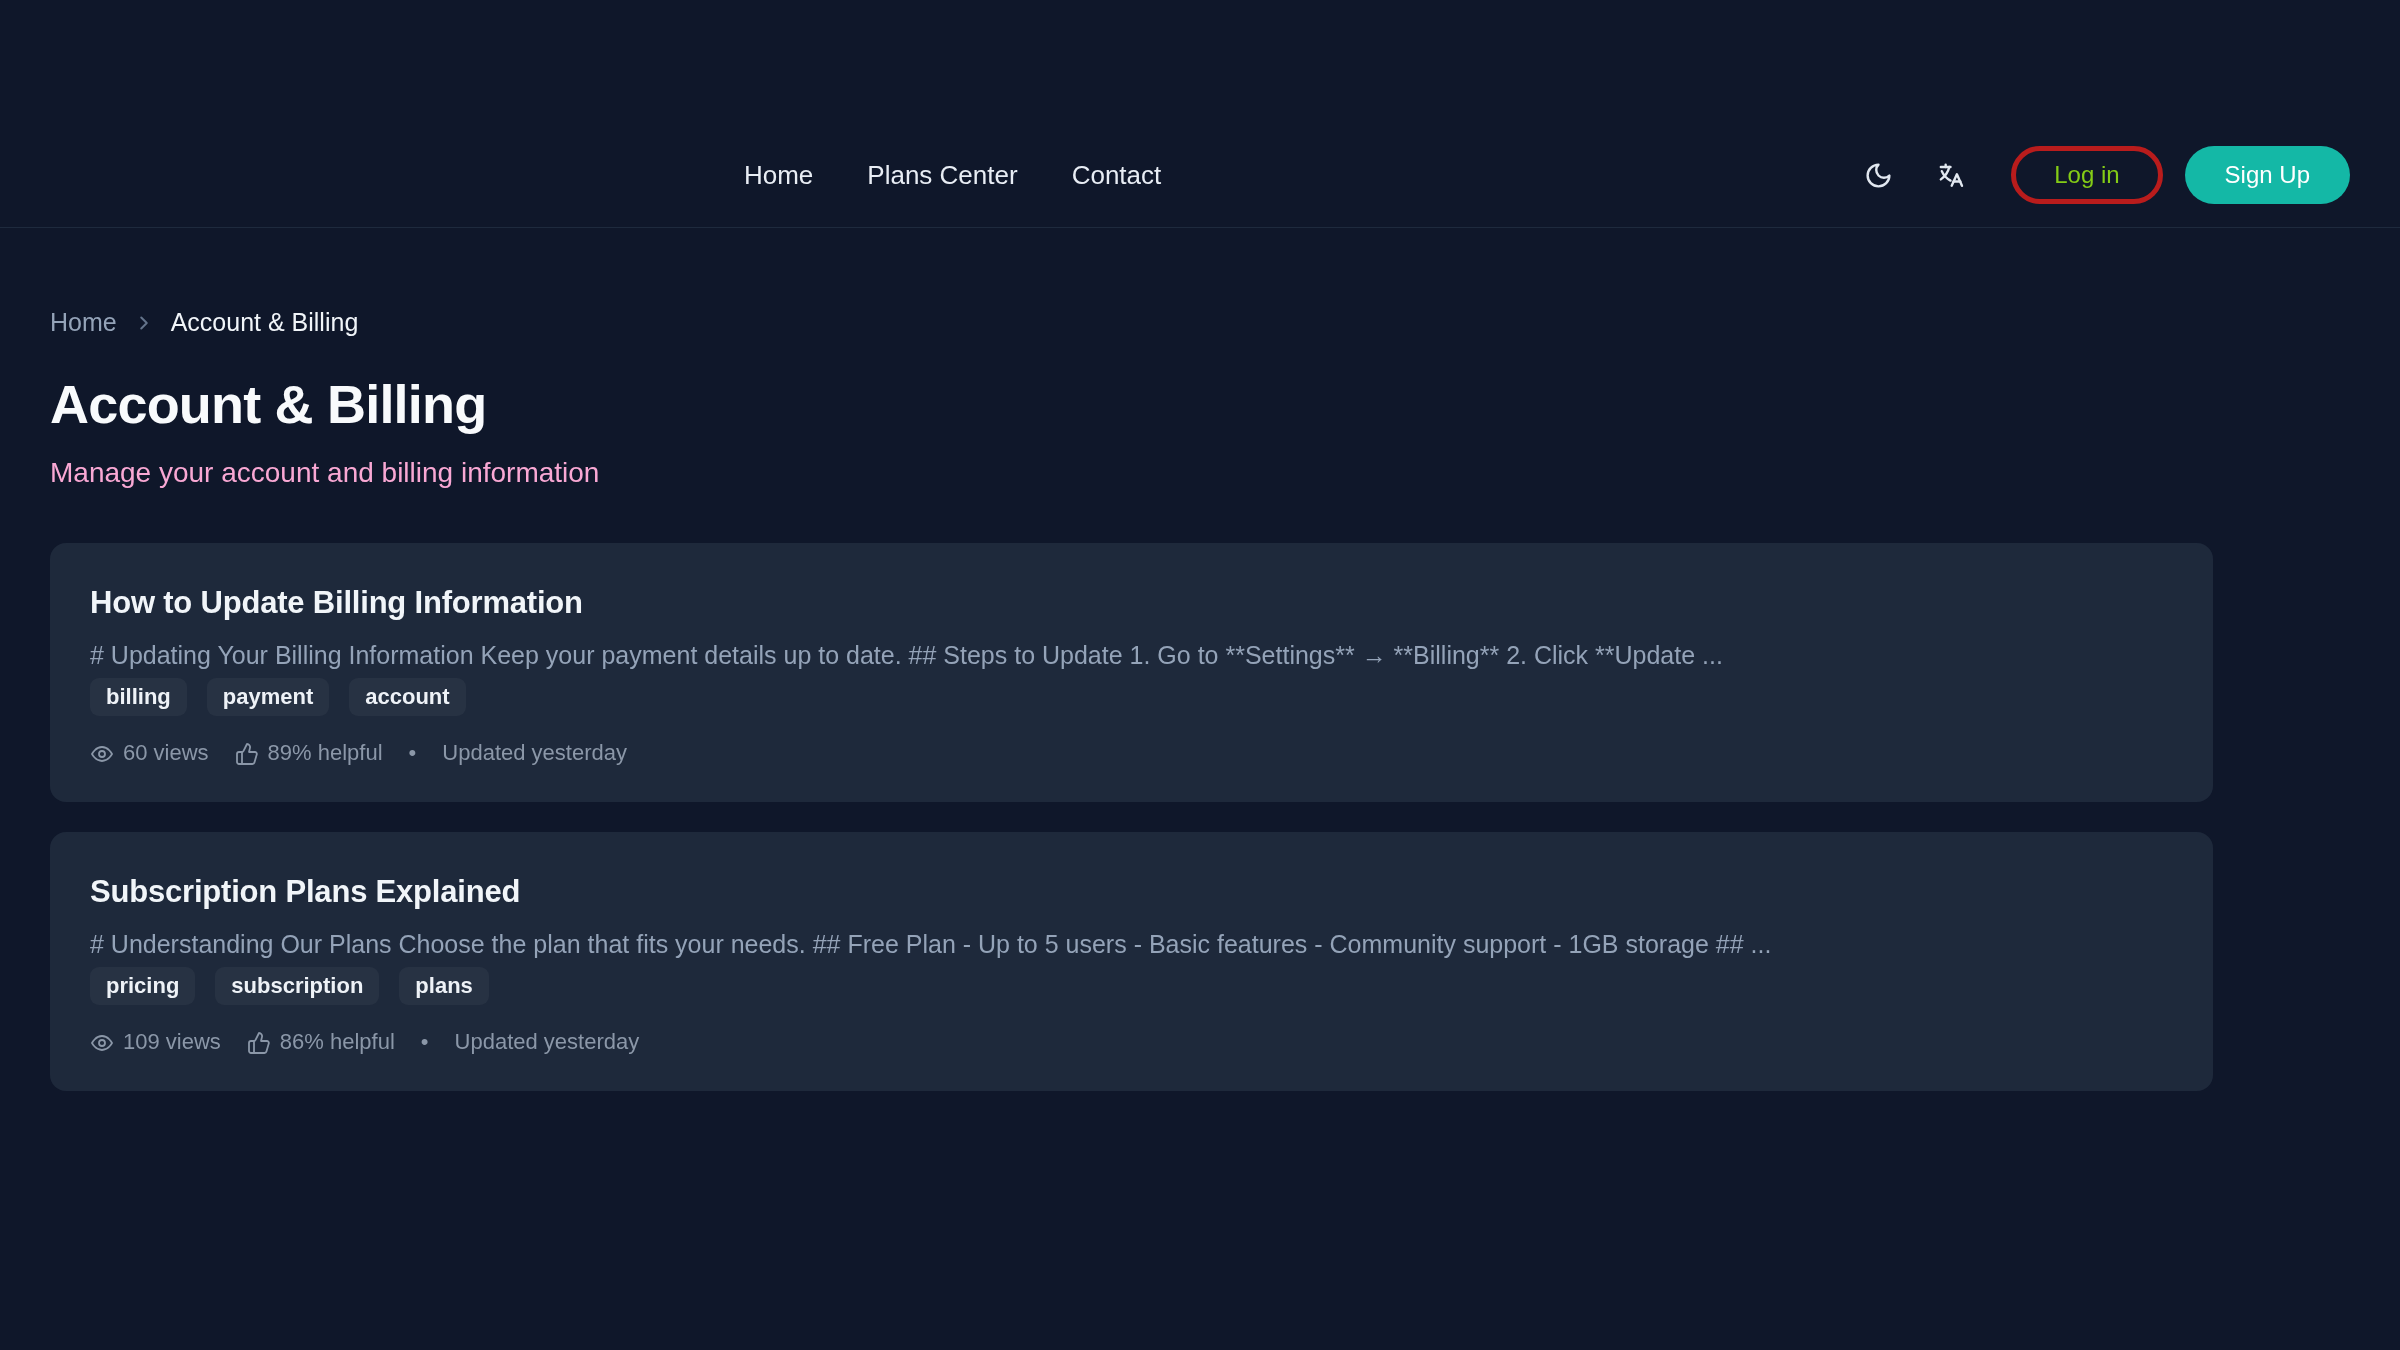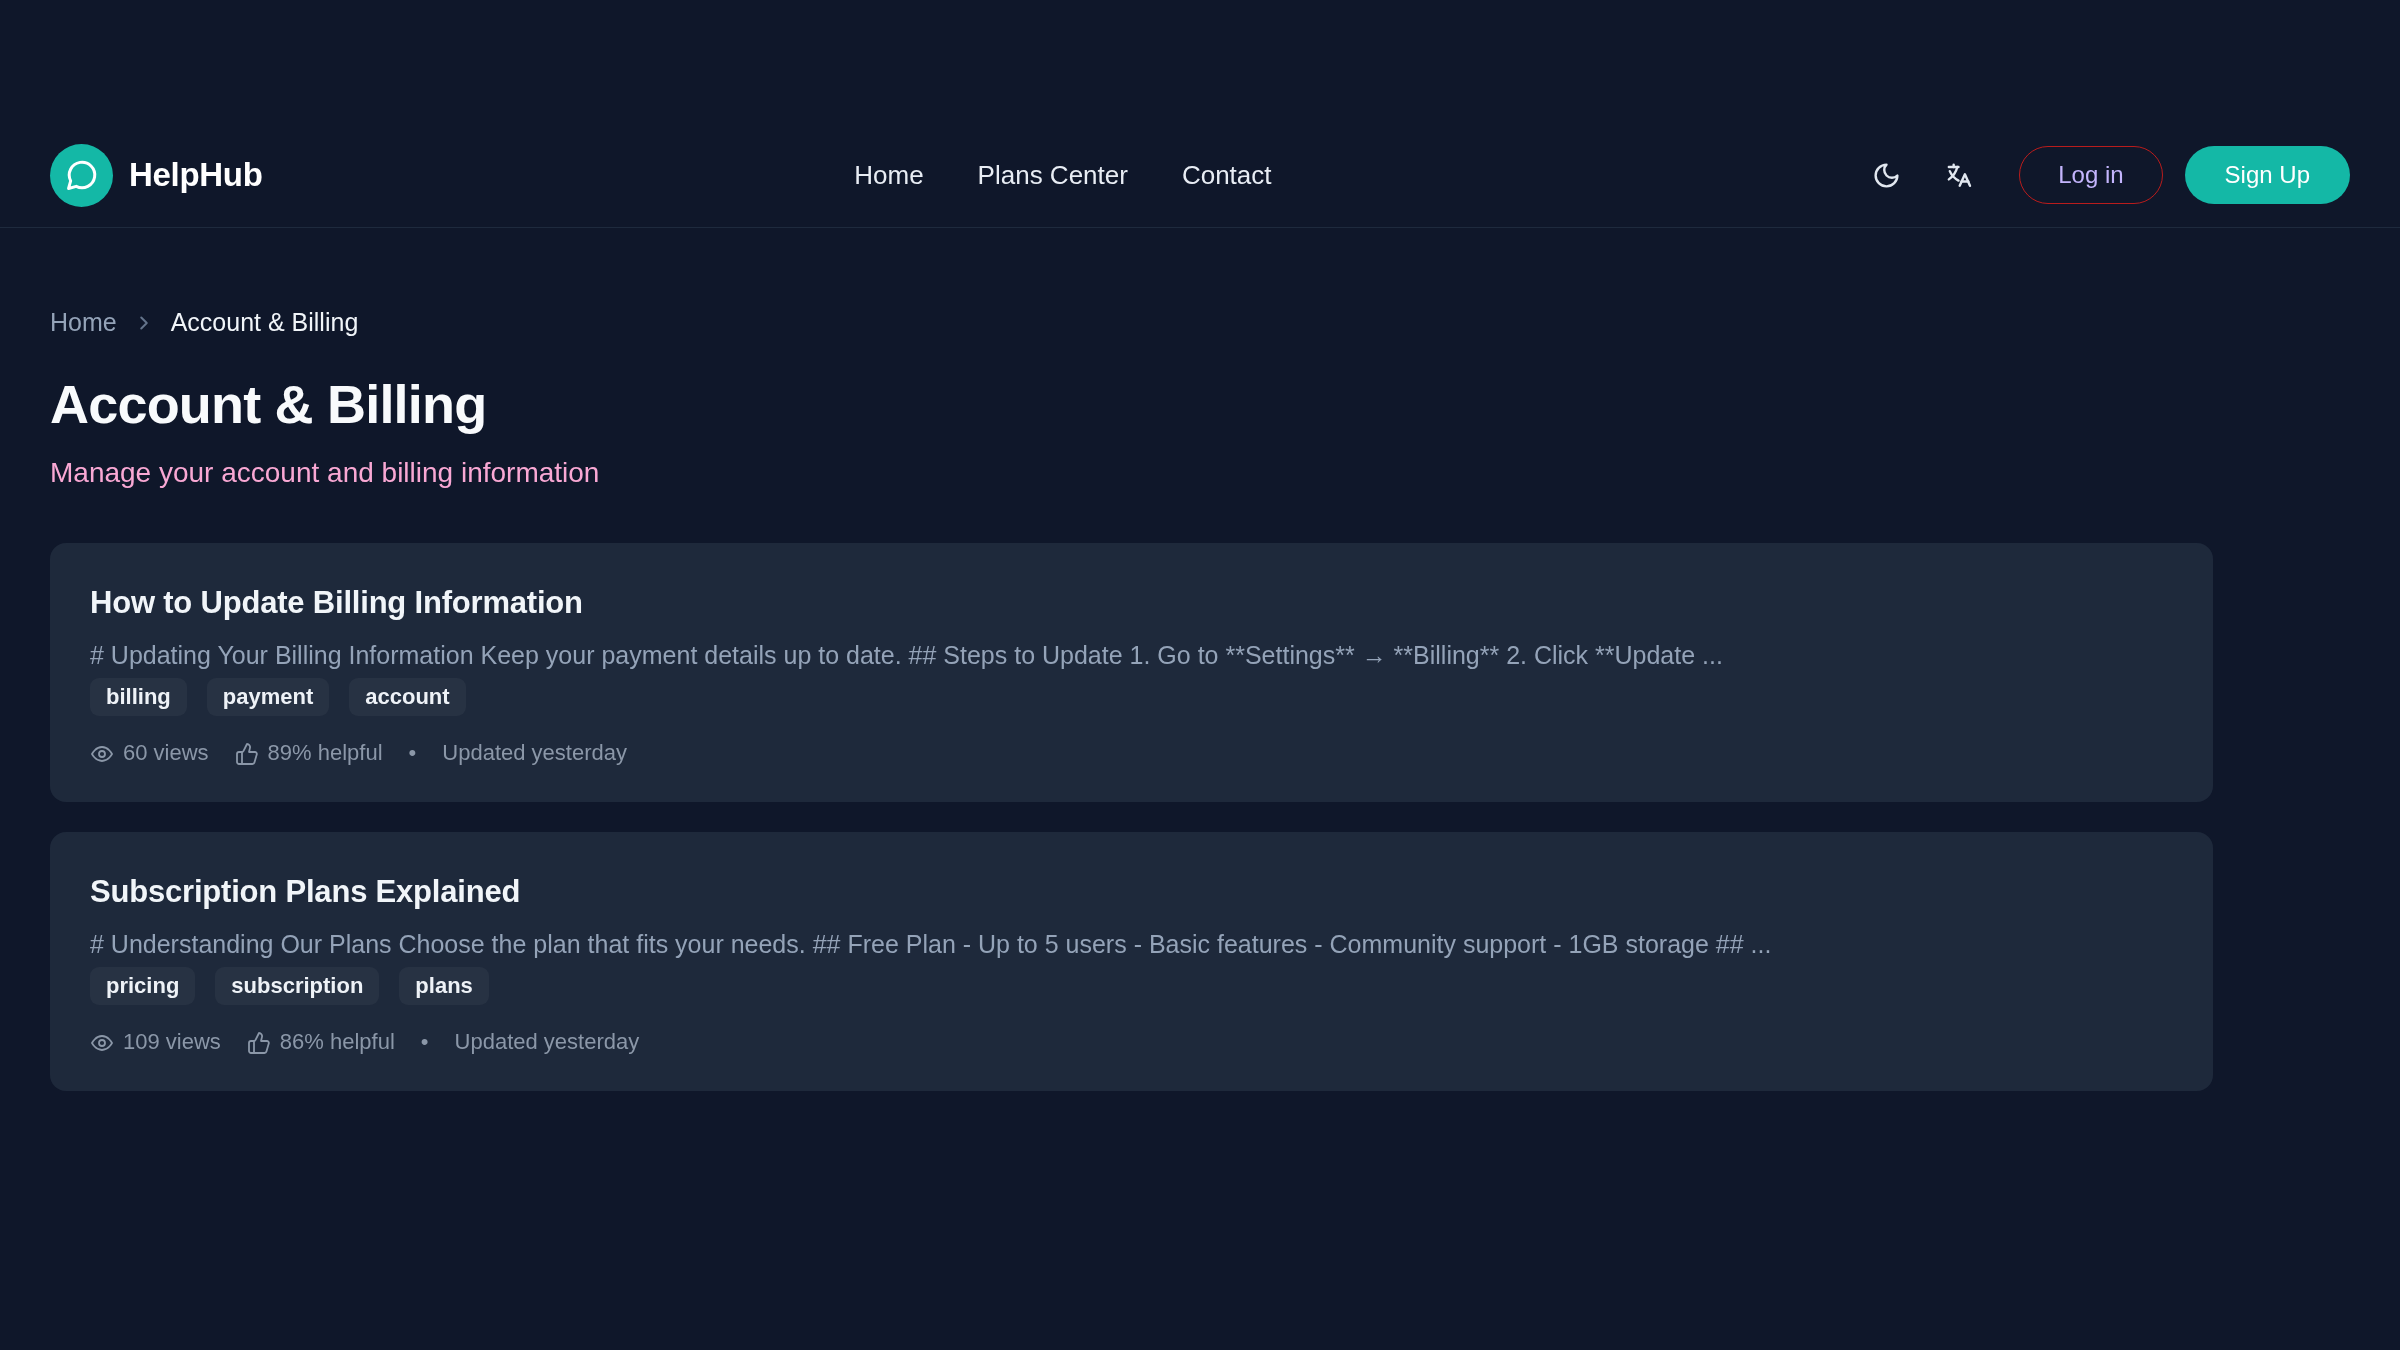--- a/index.html
+++ b/index.html
@@ -44,22 +44,22 @@
     width:46px; height:46px; border:none; background:transparent; cursor:pointer;
     display:flex; align-items:center; justify-content:center; color:#e2e8f0;
   }
   .icon-btn svg { width:29px; height:29px; }
   .btn {
     height:58px; border-radius:29px; font-size:24px; font-weight:500;
     display:flex; align-items:center; justify-content:center; cursor:pointer;
     font-family:"Liberation Sans", sans-serif;
   }
   .btn-outline {
-    padding:0 38px; background:transparent; color:#c4b5fd;
-    border:1px solid #b91c1c; margin-left:12px;
+    padding:0 38px; background:transparent; color:#84cc16;
+    border:5px solid #b91c1c; margin-left:12px;
   }
   .btn-solid {
     padding:0 40px; background:#14b8a6; color:#ffffff; border:none; margin-left:-4px;
   }
 
   
   .main { padding:0 50px; }
   .content { width:2120px; }
 
   .breadcrumb {
@@ -111,28 +111,20 @@
   }
   .meta-item { display:flex; align-items:flex-end; gap:9px; }
   .meta-item svg { width:24px; height:24px; }
   .meta-dot { color:#8b97a8; font-size:22px; }
 </style>
 </head>
 <body>
 
 <header class="header">
   <div class="header-row">
-    <div class="brand">
-      <div class="logo-circle">
-        <svg viewBox="0 0 24 24" fill="none" stroke="#ffffff" stroke-width="2.1" stroke-linecap="round" stroke-linejoin="round">
-          <path d="M7.9 20A9 9 0 1 0 4 16.1L2.5 21.5 7.9 20z"></path>
-        </svg>
-      </div>
-      <span class="brand-name">HelpHub</span>
-    </div>
 
     <nav class="nav">
       <a href="#">Home</a>
       <a href="#">Plans Center</a>
       <a href="#">Contact</a>
     </nav>
 
     <div class="controls">
       <button class="icon-btn">
         <svg viewBox="0 0 24 24" fill="none" stroke="currentColor" stroke-width="2" stroke-linecap="round" stroke-linejoin="round">

